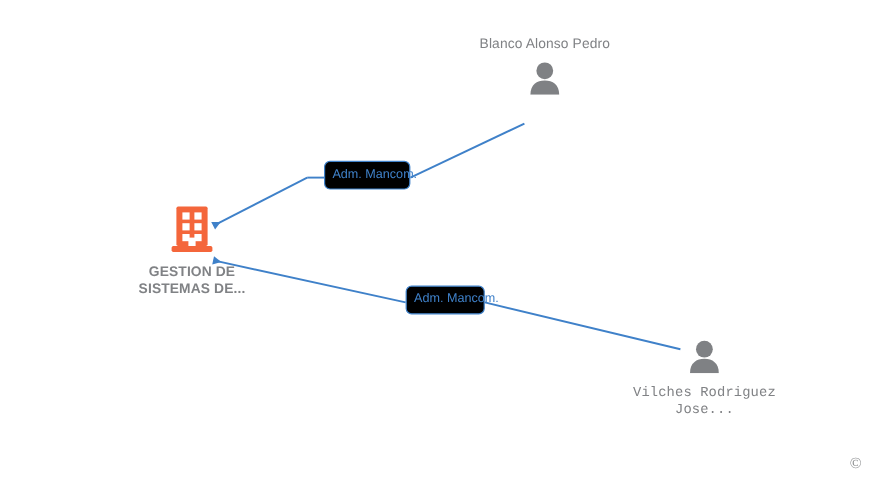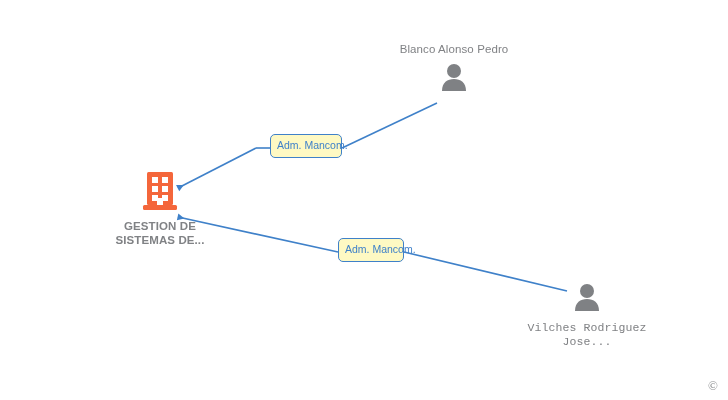--- a/index.html
+++ b/index.html
@@ -44,39 +44,39 @@
     color: #808285;
     letter-spacing: 0.1px;
   }
 
   
   .person-node {
     position: absolute;
     width: 120px;
     text-align: center;
   }
-  .person-node.top-person   { left: 394px; top: 30px; margin-top: 12px; }
+  .person-node.top-person   { left: 394px; top: 30px; }
   .person-node.bottom-person{ left: 527px; top: 283px; font-family: Liberation Mono, monospace; }
 
   .person-icon { display: block; margin: 0 auto; }
 
   .person-label {
     font-size: 11.5px;
     line-height: 14px;
     color: #808285;
     letter-spacing: 0.1px;
   }
   .top-person .person-label { margin-bottom: 7px; }
   .bottom-person .person-label { margin-top: 5px; }
 
   
   .edge-chip {
     position: absolute;
     box-sizing: border-box;
-    background: #fef9c3;
+    background: #000000;
     border: 1px solid #3f81c9;
     border-radius: 5px;
     color: #3f81c9;
     font-size: 10.5px;
     line-height: 13px;
     text-align: center;
     padding: 4px 6px 5px 6px;
     white-space: nowrap;
   }
   .edge-chip.chip-top    { left: 270px; top: 134px; width: 72px; }

